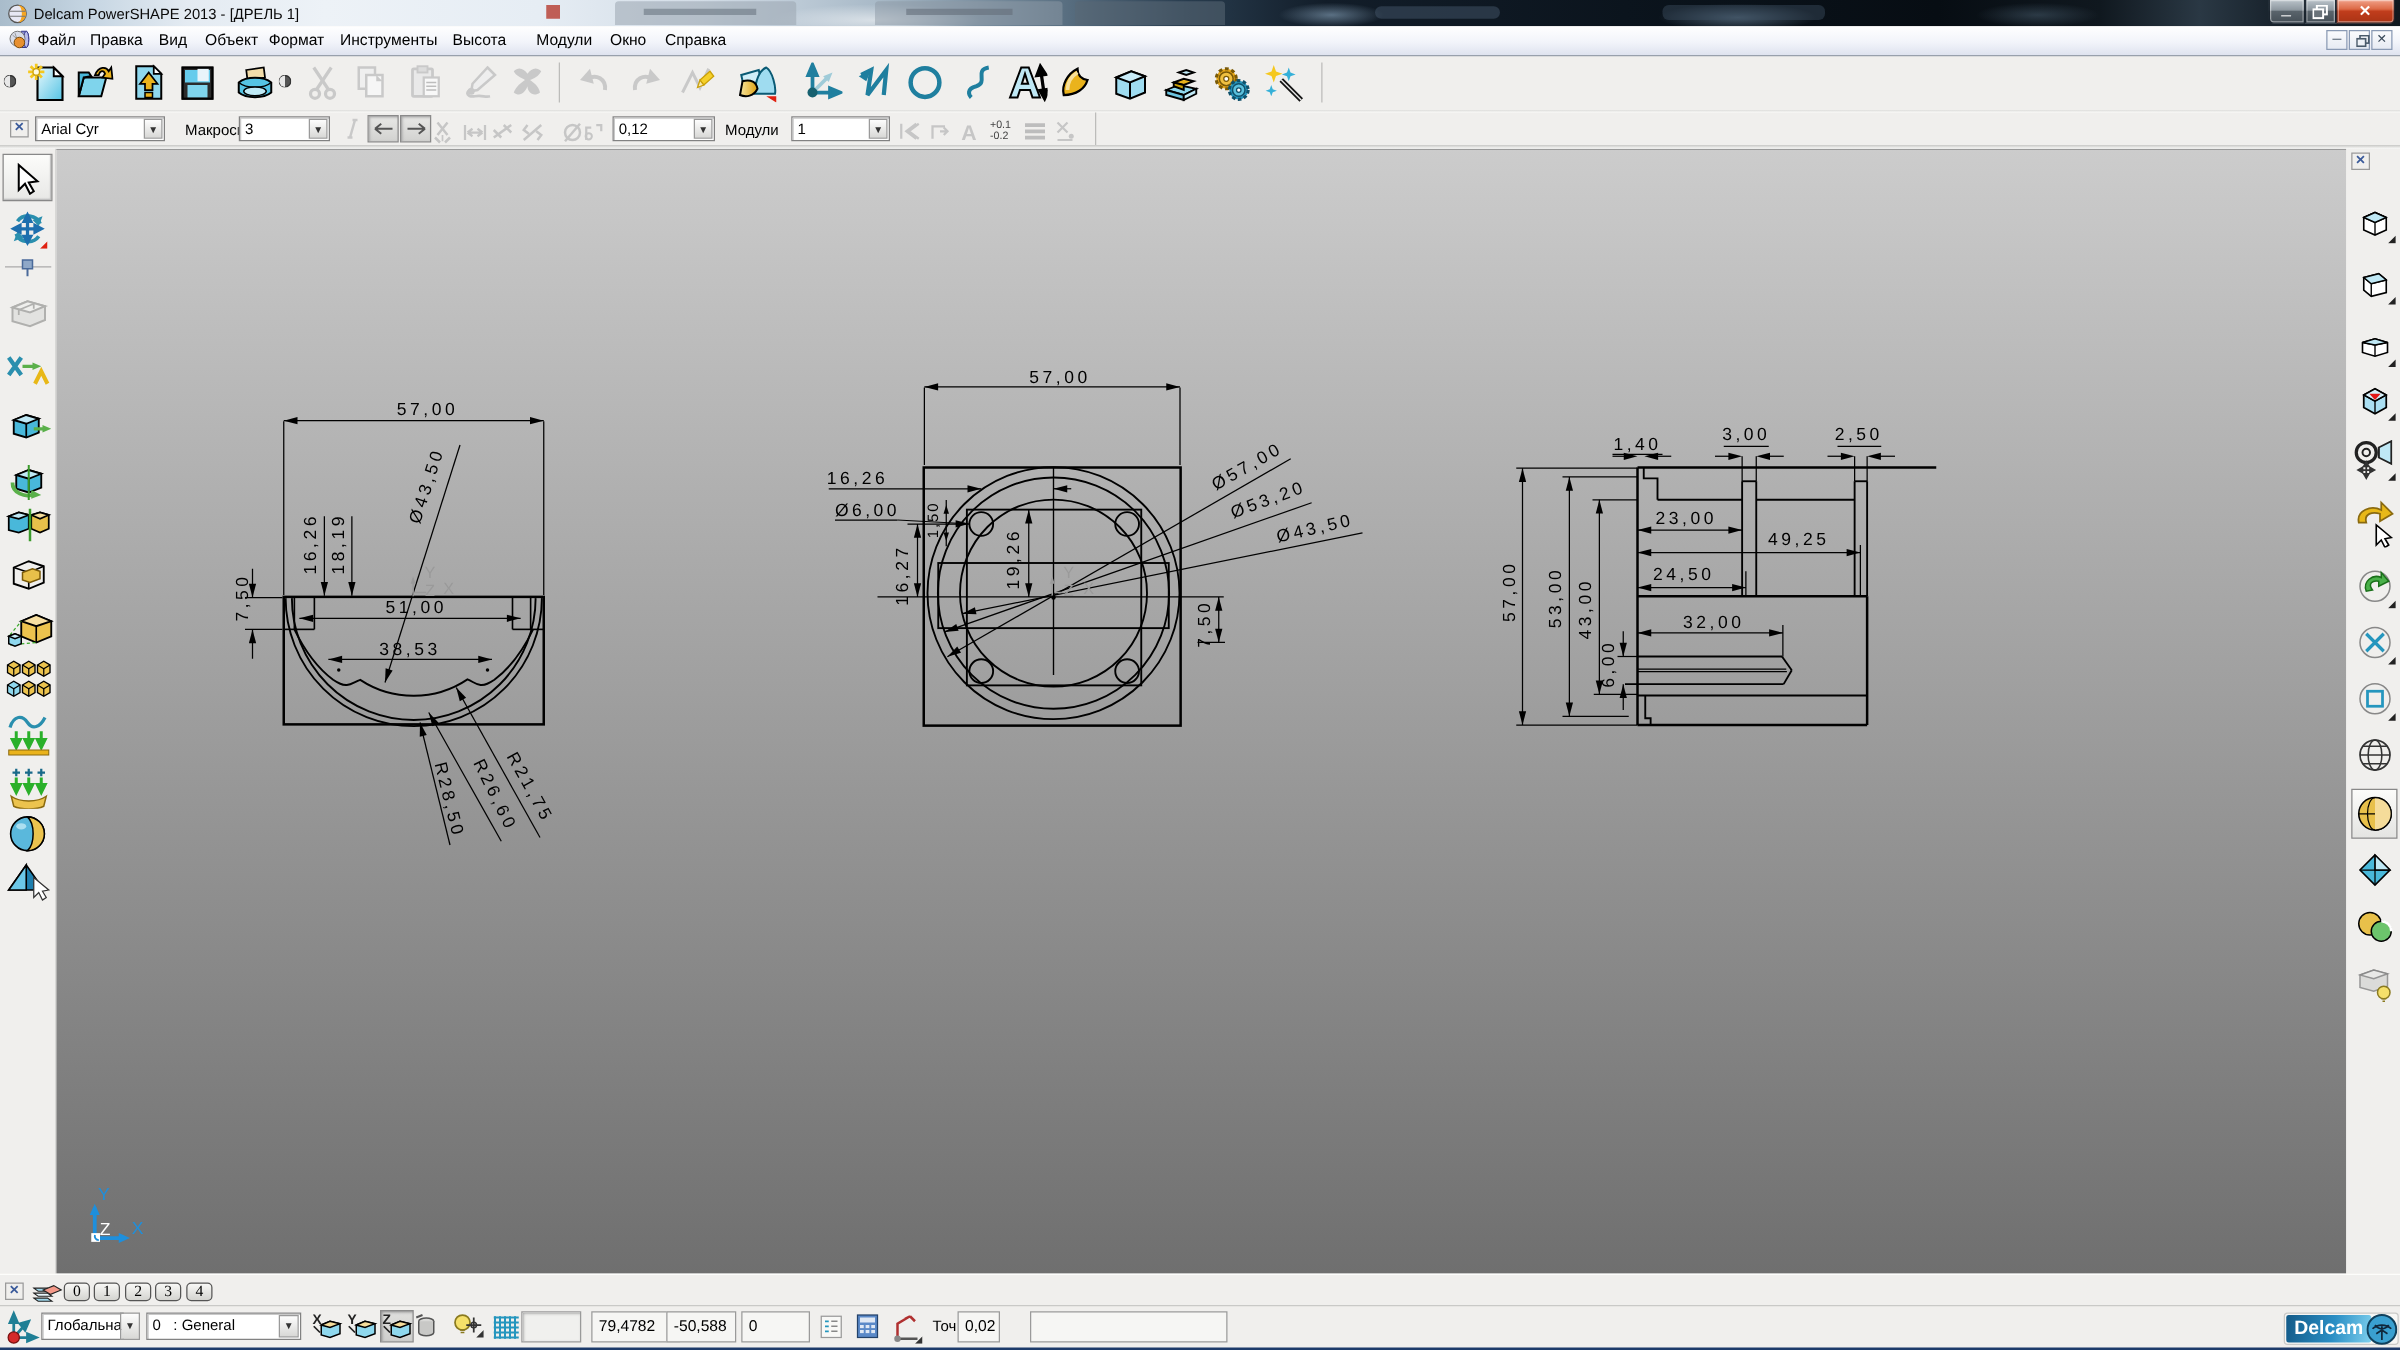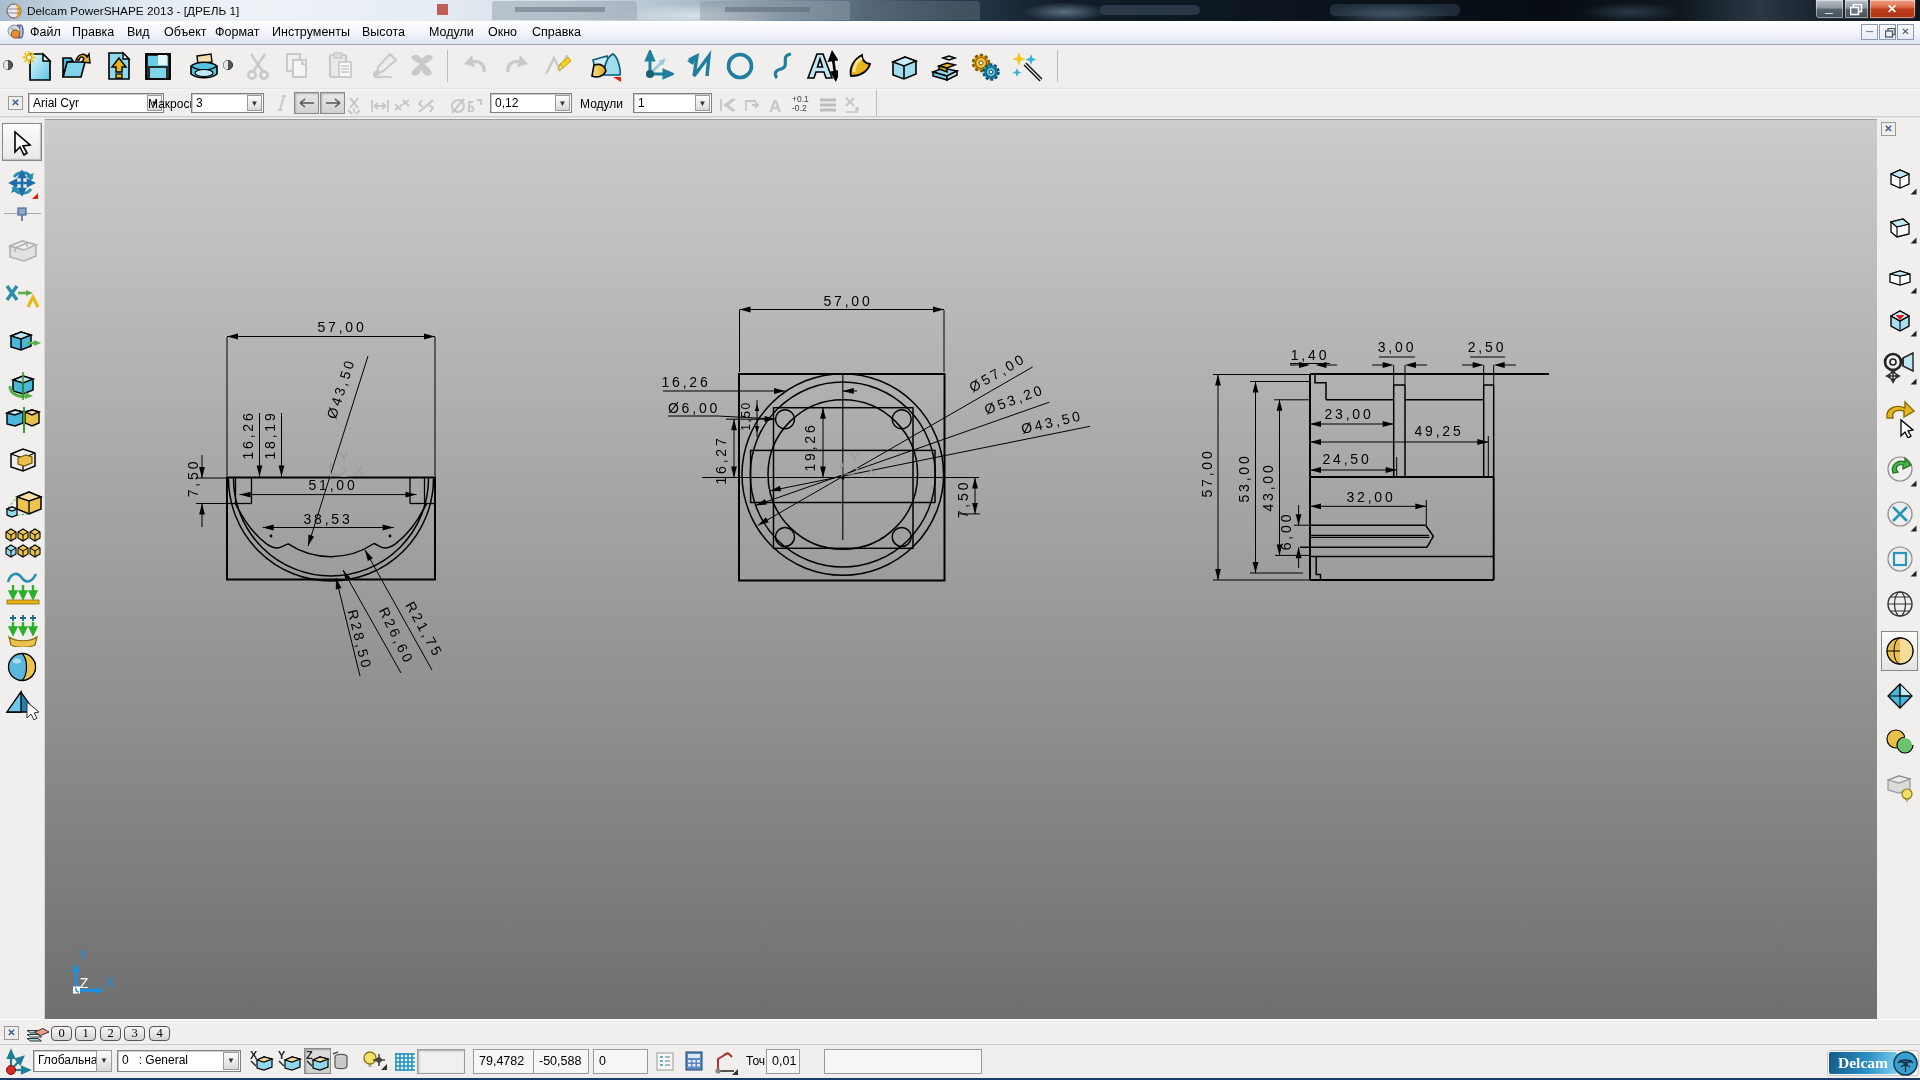--- a/index.html
+++ b/index.html
@@ -259,21 +259,21 @@
   </svg>
 <svg style="position:absolute;left:1011px;top:50px" width="32" height="32" viewBox="0 0 32 32">
     <line x1="14" y1="14" x2="30" y2="30" stroke="#111" stroke-width="4"></line>
     <line x1="14" y1="14" x2="30" y2="30" stroke="#e8e8e8" stroke-width="1.2"></line>
     <path d="M8 2 L9.8 7.2 L15 9 L9.8 10.8 L8 16 L6.2 10.8 L1 9 L6.2 7.2 Z" fill="#f5c81e"></path>
     <path d="M20 4 L21.4 8 L25.5 9.5 L21.4 11 L20 15 L18.6 11 L14.5 9.5 L18.6 8 Z" fill="#35b0d8"></path>
     <path d="M6 18 L7.2 21.3 L10.5 22.5 L7.2 23.7 L6 27 L4.8 23.7 L1.5 22.5 L4.8 21.3 Z" fill="#35b0d8"></path>
   </svg>
 <div style="position:absolute;left:1057px;top:50px;width:1px;height:32px;background:#bcbcba"></div>
 <div class="xbtn" style="left:8px;top:96px">✕</div>
-<div class="combo" style="left:28px;top:93px;width:136px;height:20px">
+<div class="combo" style="left:28px;top:93px;width:104px;height:20px">
     <span class="cl">Arial Cyr</span>
     <span class="cbtn">▼</span>
   </div>
 <div class="slab" style="left:148px;top:97px">Макросы</div>
 <div class="combo" style="left:191px;top:93px;width:73px;height:20px">
     <span class="cl">3</span>
     <span class="cbtn">▼</span>
   </div>
 <svg style="position:absolute;left:272px;top:94px" width="16" height="18" viewBox="0 0 16 18">
     <path d="M10 2 L14 2 M6 16 L10 16 M12 2 L8 16" stroke="#c9c9c9" stroke-width="2" fill="none"></path>
@@ -908,19 +908,19 @@
       <rect x="13" y="13" width="3" height="2.5"></rect>
     </g>
   </svg>
 <svg style="position:absolute;left:712px;top:1049px" width="26" height="26" viewBox="0 0 26 26">
     <path d="M4 22 L22 22" stroke="#555" stroke-width="2"></path>
     <path d="M6 22 L6 10 L16 4 M16 4 L20 8 M16 4 L12 6" stroke="#b03030" stroke-width="2" fill="none"></path>
     <circle cx="6" cy="22" r="2.6" fill="#888"></circle>
     <polygon points="20,26 26,26 26,20" fill="#333"></polygon>
   </svg>
 <div class="slab" style="left:746px;top:1054px">Точ</div>
-<div class="sbox" style="left:766px;top:1049px;width:34px;height:25px;line-height:19px">0,01</div>
+<div class="sbox" style="left:766px;top:1049px;width:34px;height:25px;line-height:19px">0,02</div>
 <div class="sbox" style="left:824px;top:1049px;width:158px;height:25px"></div>
 <div style="position:absolute;left:1827px;top:1050px;width:92px;height:26px;background:#f6f6f4;border:1px solid #c9c9c7;border-radius:3px"></div>
-<div style="position:absolute;left:1829px;top:1052px;width:68px;height:22px;background:linear-gradient(100deg,#135a88,#2a8ec4 55%,#7ed0ee);border-radius:2px;color:#fff;font-size:15.5px;font-weight:bold;text-align:center;line-height:21px;font-family:Liberation Serif, serif">Delcam</div>
+<div style="position:absolute;left:1829px;top:1052px;width:68px;height:22px;background:linear-gradient(100deg,#135a88,#2a8ec4 55%,#7ed0ee);border-radius:2px;color:#fff;font-size:15.5px;font-weight:bold;text-align:center;line-height:21px;font-family:Liberation Sans, sans-serif">Delcam</div>
 <svg style="position:absolute;left:1893px;top:1051px" width="25" height="25" viewBox="0 0 25 25">
     <circle cx="12.5" cy="12.5" r="11.5" fill="#3aa0d0" stroke="#10405c" stroke-width="1.6"></circle>
     <path d="M5 12 C9 8 16 8 20 12 M7 9 C10 13 15 13 18 9 M12.5 10 L12.5 21 M8 16 L12.5 13 L17 16" stroke="#10283c" stroke-width="1.4" fill="none"></path>
   </svg>
 </body></html>

